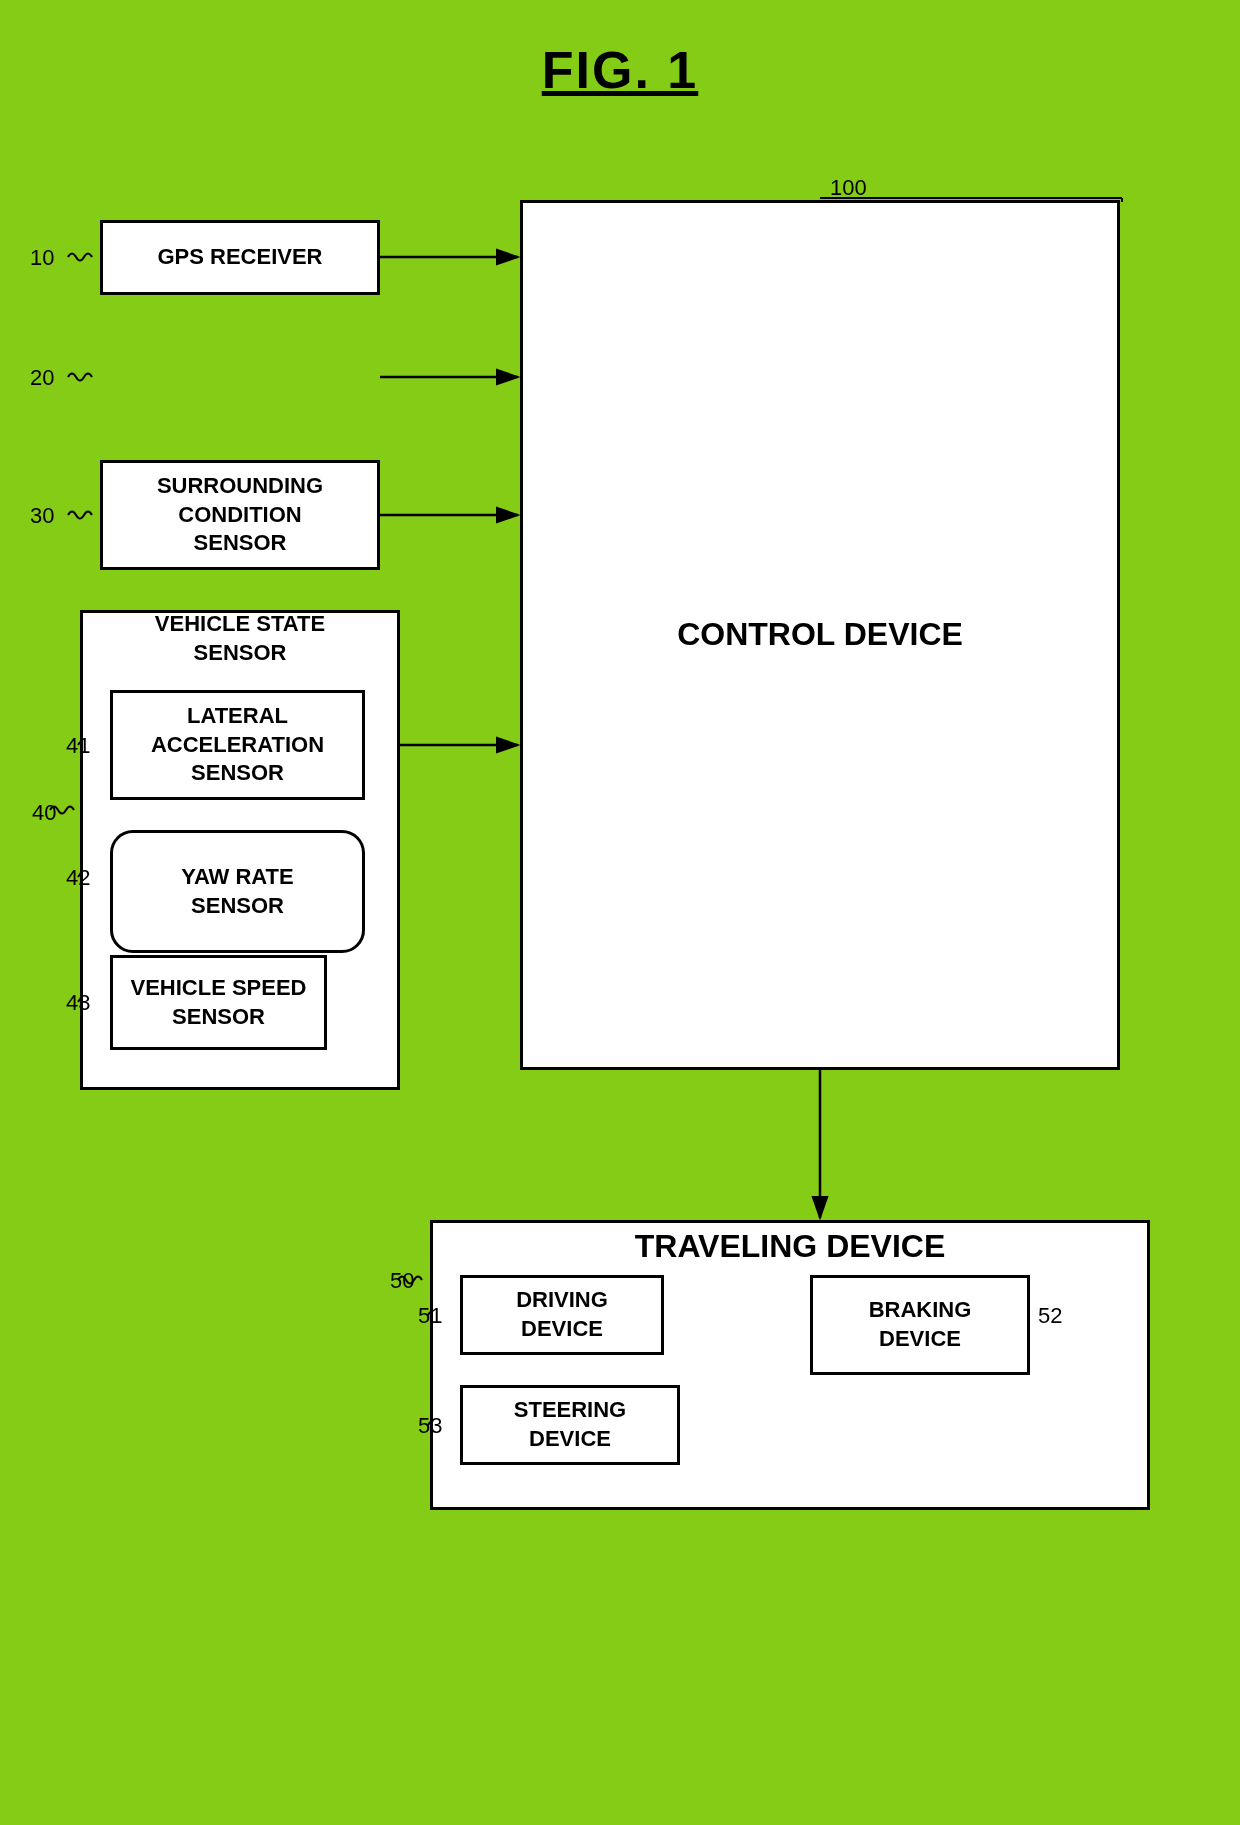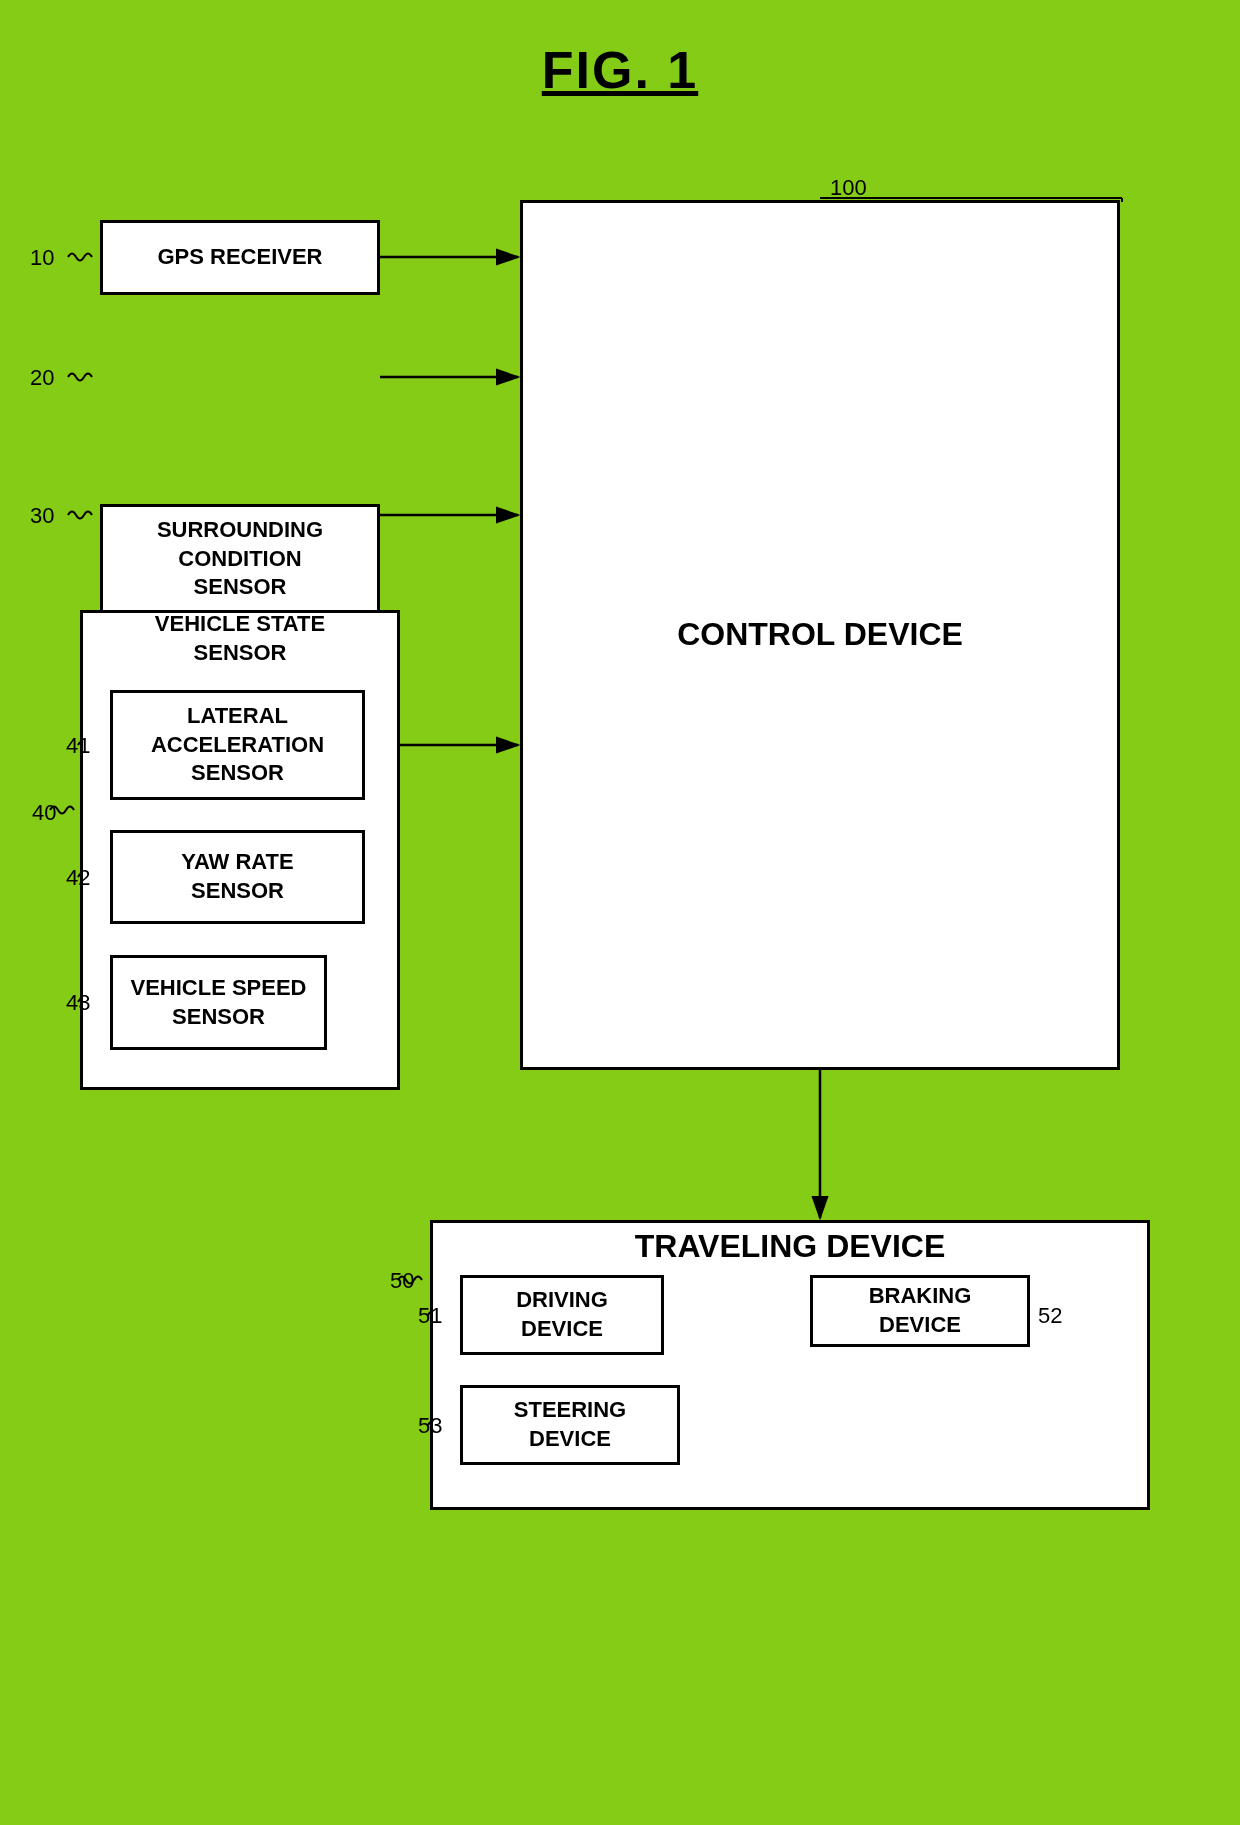--- a/index.html
+++ b/index.html
@@ -70,21 +70,20 @@
       width: 280px;
       height: 75px;
     }
 
     
     #box-surrounding {
       left: 100px;
       top: 340px;
       width: 280px;
       height: 110px;
-      margin-top: 44px;
     }
 
     
     #box-vehicle-state {
       left: 80px;
       top: 490px;
       width: 320px;
       height: 480px;
     }
 
@@ -107,21 +106,22 @@
       top: 570px;
       width: 255px;
       height: 110px;
     }
 
     
     #box-yaw {
       left: 110px;
       top: 710px;
       width: 255px;
-      height: 94px;
+      height: 123px;
+      border-radius: 23px;
     }
 
     
     #box-speed {
       left: 110px;
       top: 835px;
       width: 217px;
       height: 95px;
     }
 
@@ -158,21 +158,21 @@
       top: 1155px;
       width: 204px;
       height: 80px;
     }
 
     
     #box-braking {
       left: 810px;
       top: 1155px;
       width: 220px;
-      height: 72px;
+      height: 100px;
     }
 
     
     #box-steering {
       left: 460px;
       top: 1265px;
       width: 220px;
       height: 80px;
     }
 

